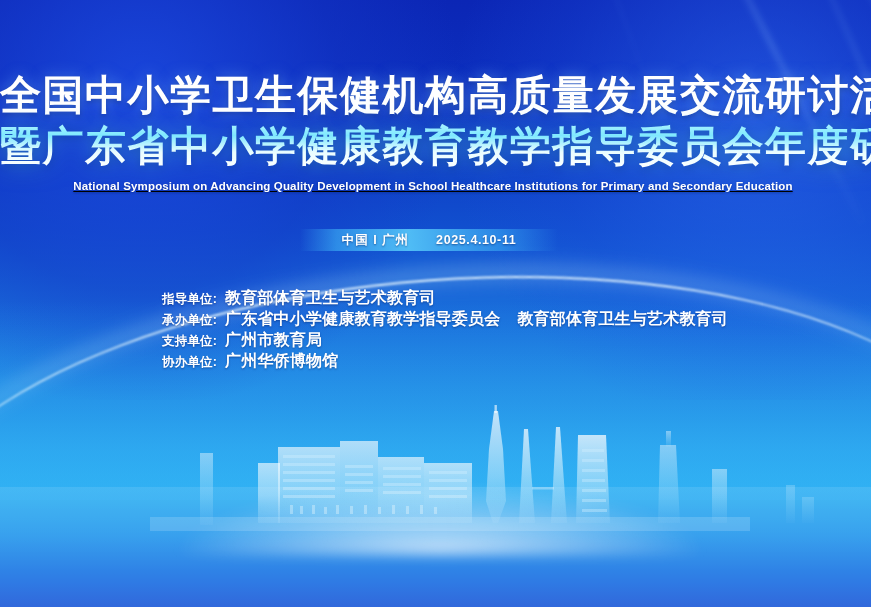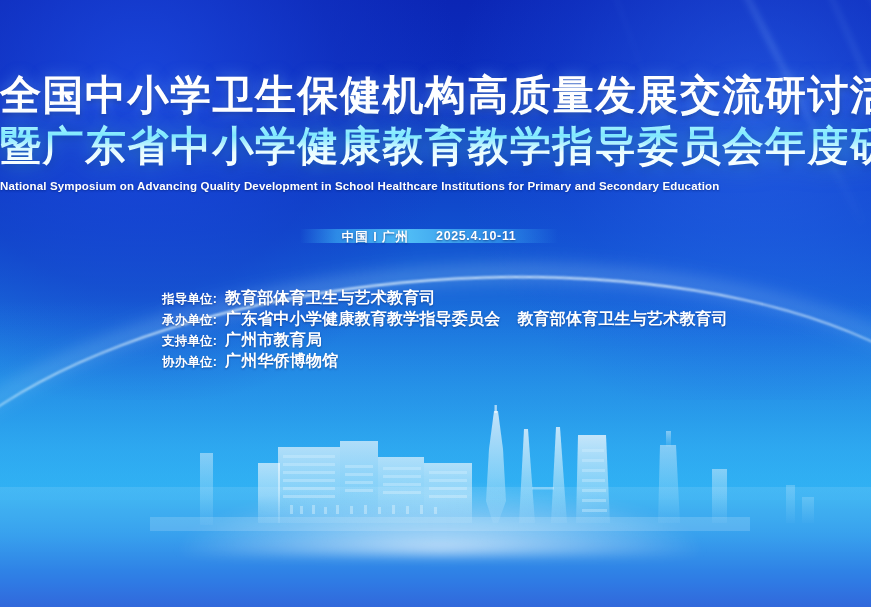--- a/index.html
+++ b/index.html
@@ -127,43 +127,44 @@
     -webkit-background-clip:text;
     background-clip:text;
     -webkit-text-fill-color:transparent;
     color:transparent;
     filter:drop-shadow(0 0 12px rgba(90,220,255,0.55)) drop-shadow(0 2px 4px rgba(0,25,95,0.4));
   }
 
   
   #subtitle-block {
     position:absolute; left:0; right:5px; top:178px;
-    text-align:left;
+    text-align:center;
+    text-decoration:underline;
   }
   .sub-line {
     font-size:11.5px;
     font-weight:bold;
     color:#ffffff;
     letter-spacing:0.15px;
     line-height:16px;
     white-space:nowrap;
     text-shadow:0 1px 2px rgba(0,25,95,0.5);
   }
 
   
   #badge {
     position:absolute; left:300px; top:229px;
-    width:258px; height:14px;
+    width:258px; height:22px;
     background:linear-gradient(90deg,
       rgba(70,200,255,0.00) 0%,
       rgba(70,200,255,0.50) 14%,
       rgba(95,215,255,0.80) 42%,
       rgba(70,195,255,0.45) 78%,
       rgba(70,195,255,0.00) 100%);
-    display:flex; align-items:flex-start; justify-content:center; gap:27px;
+    display:flex; align-items:center; justify-content:center; gap:27px;
   }
   #badge .b-txt {
     font-size:12.5px; font-weight:bold; color:#ffffff;
     letter-spacing:1px; white-space:nowrap;
     text-shadow:0 1px 2px rgba(0,30,100,0.55);
   }
   #badge .b-date { letter-spacing:0.6px; }
 
   
   #org-list {

